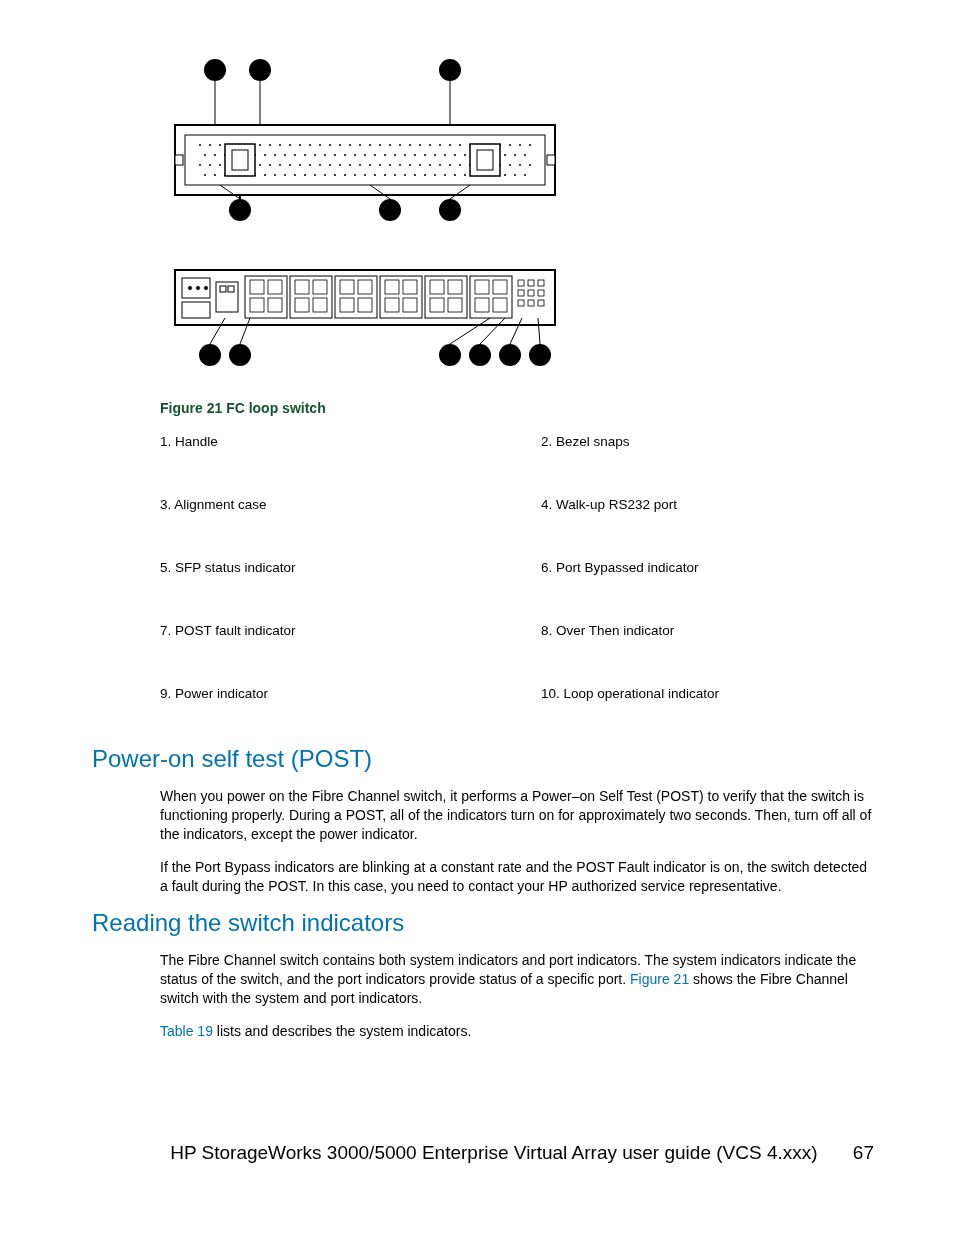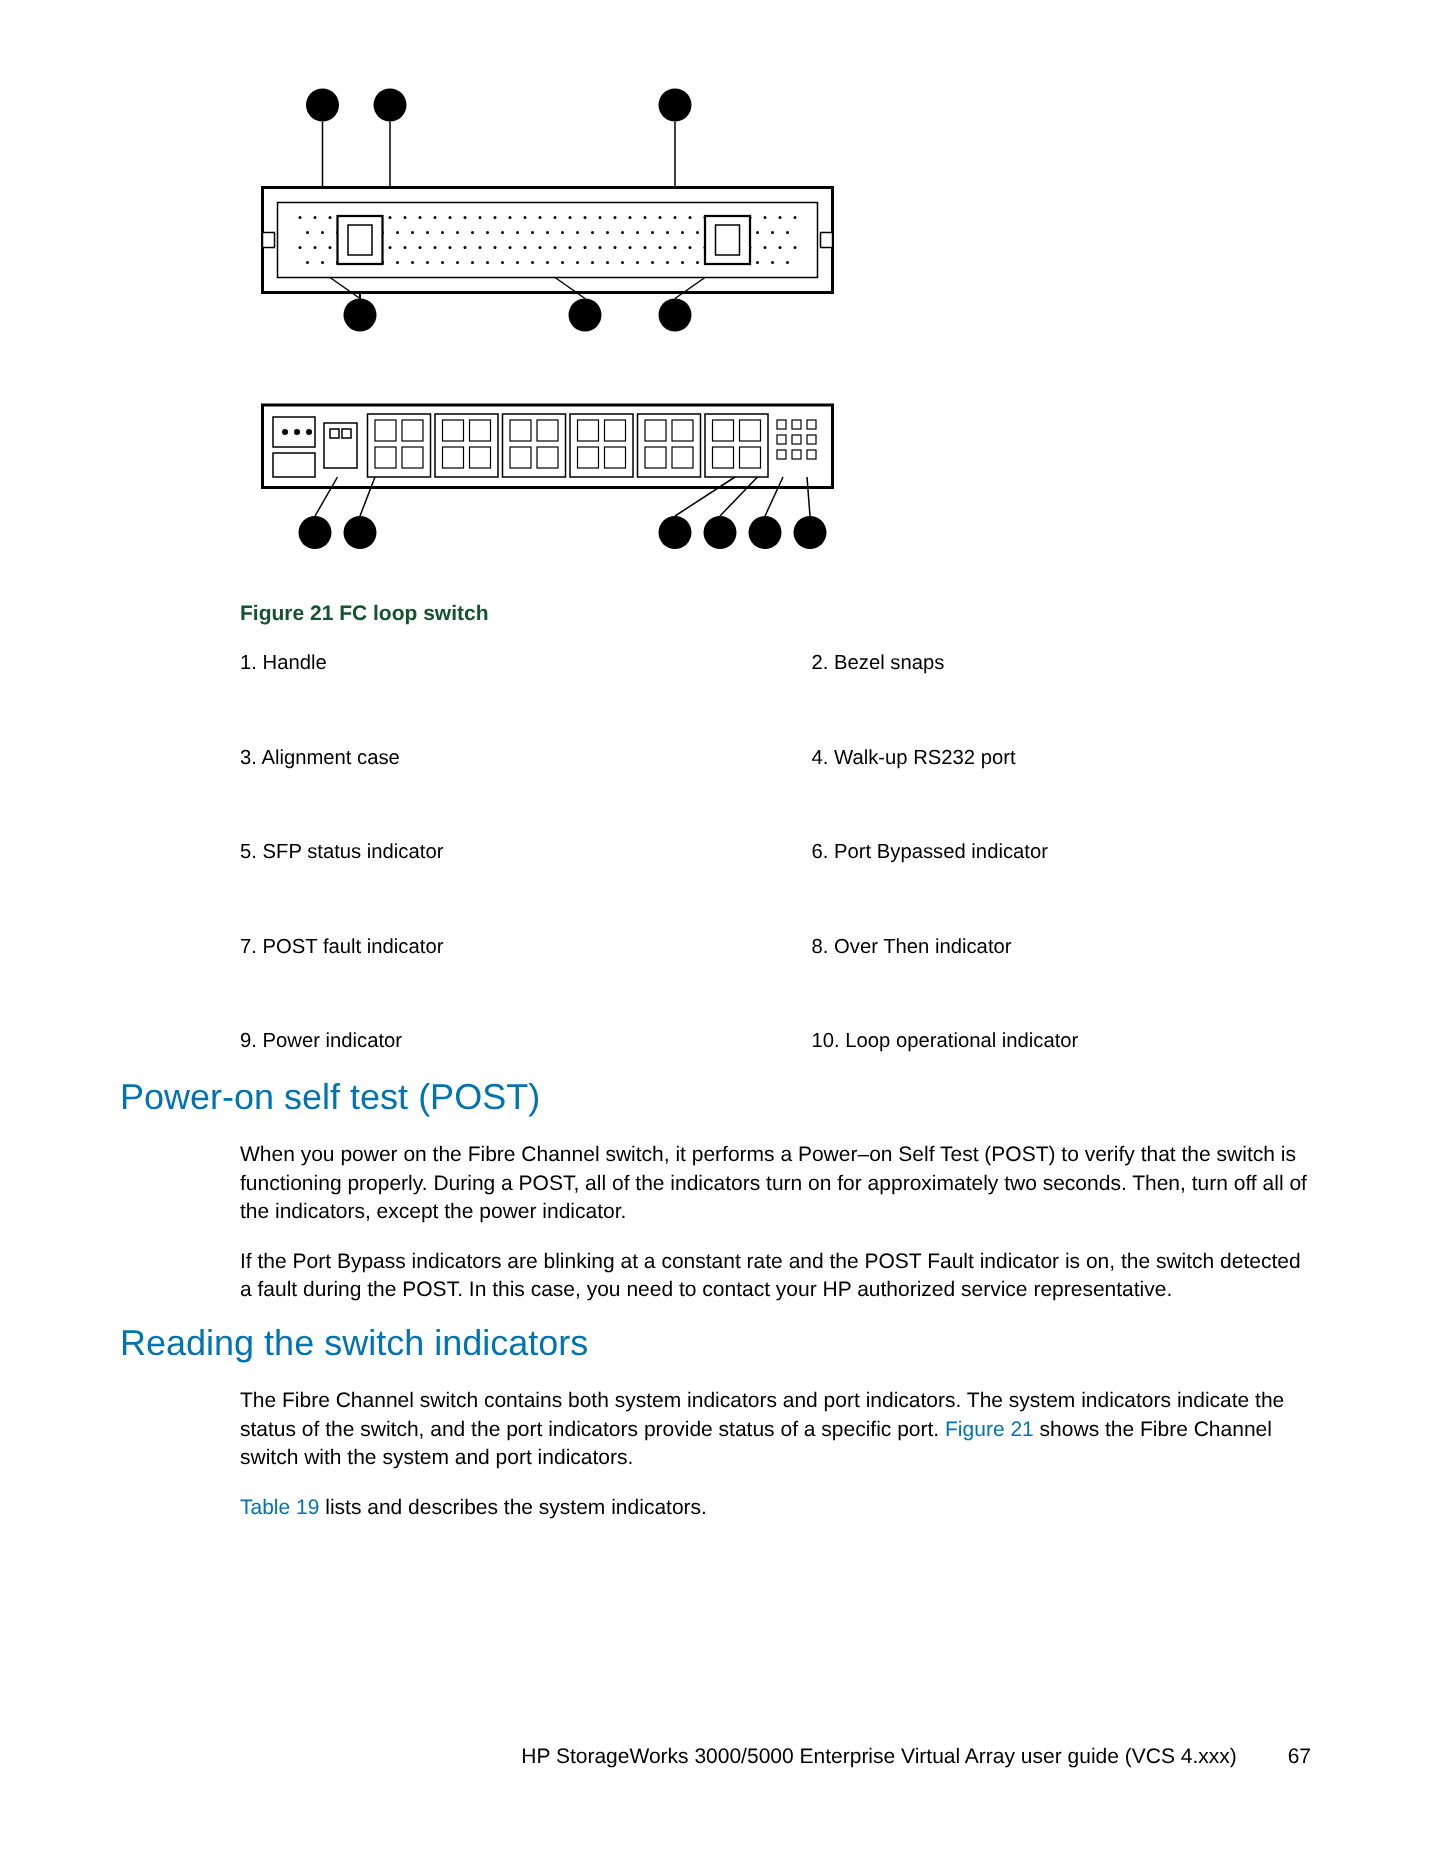--- a/index.html
+++ b/index.html
@@ -34,47 +34,47 @@
     margin-top: 10px;
     margin-bottom: 18px;
   }
   .legend {
     margin-left: 80px;
     display: grid;
     grid-template-columns: 1fr 1fr;
     row-gap: 12px;
     column-gap: 20px;
     font-size: 13.5px;
-    margin-bottom: 17px;
+    margin-bottom: 44px;
     gap: 48px;
   }
   .legend div {
     white-space: nowrap;
   }
   h2.section {
     color: #0073b3;
     font-weight: 300;
     font-size: 24px;
-    margin: 0 0 12px 0;
+    margin: 0 0 12px 12px;
   }
   .body-text {
     margin-left: 80px;
     font-size: 14px;
     line-height: 1.35;
     margin-bottom: 14px;
   }
   a.ref {
     color: #0073b3;
     text-decoration: none;
   }
   .footer {
     position: absolute;
-    bottom: 57px;
+    bottom: 71px;
     right: 80px;
-    font-size: 14px;
+    font-size: 19px;
   }
   .footer .pagenum {
     margin-left: 30px;
   }
 </style>
 </head>
 <body>
 
 <div class="page">
 

